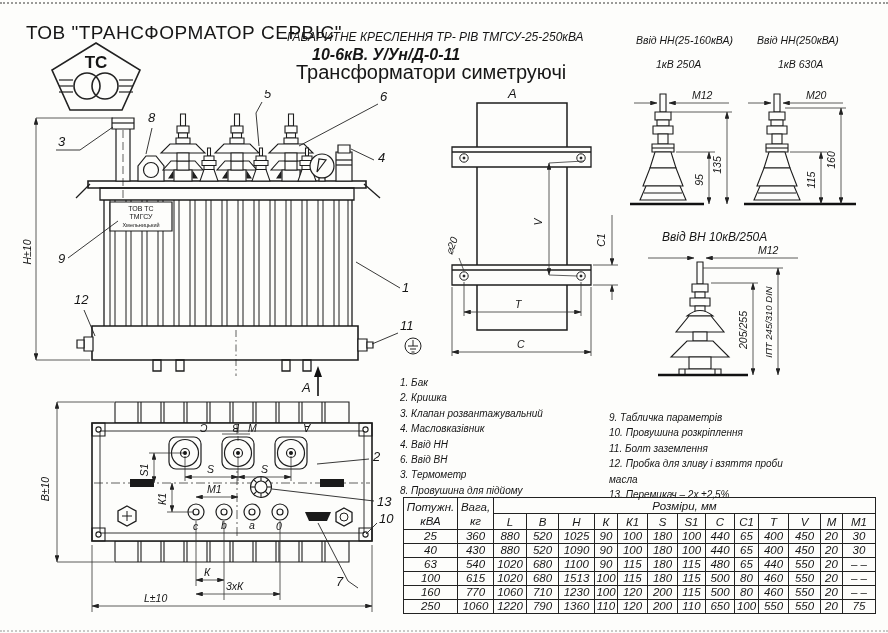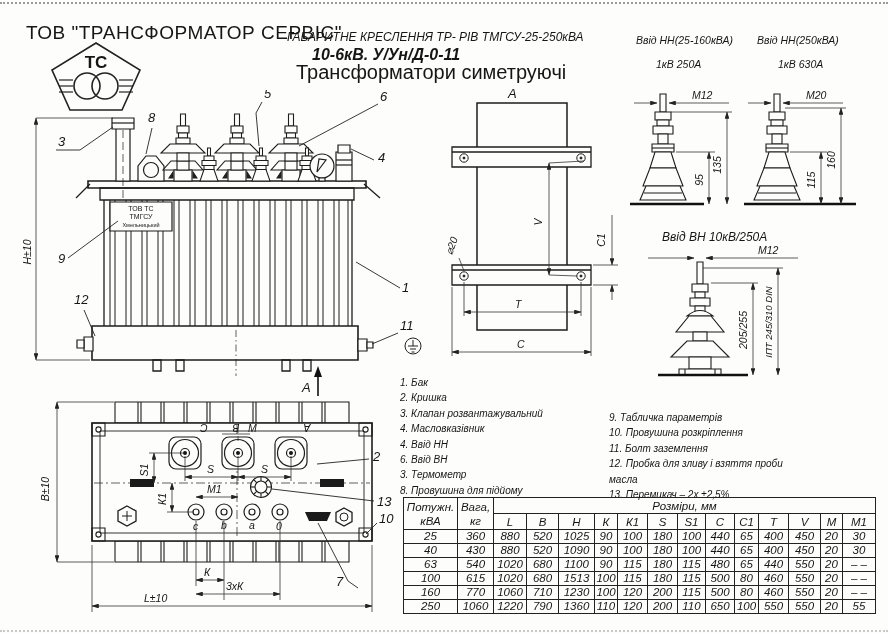--- a/index.html
+++ b/index.html
@@ -691,17 +691,17 @@
           <td>1360</td>
           <td>110</td>
           <td>120</td>
           <td>200</td>
           <td>110</td>
           <td>650</td>
           <td>100</td>
           <td>550</td>
           <td>550</td>
           <td>20</td>
-          <td>55</td>
+          <td>75</td>
         </tr>
       </tbody>
   </table>
 </div>
 
 </body></html>

